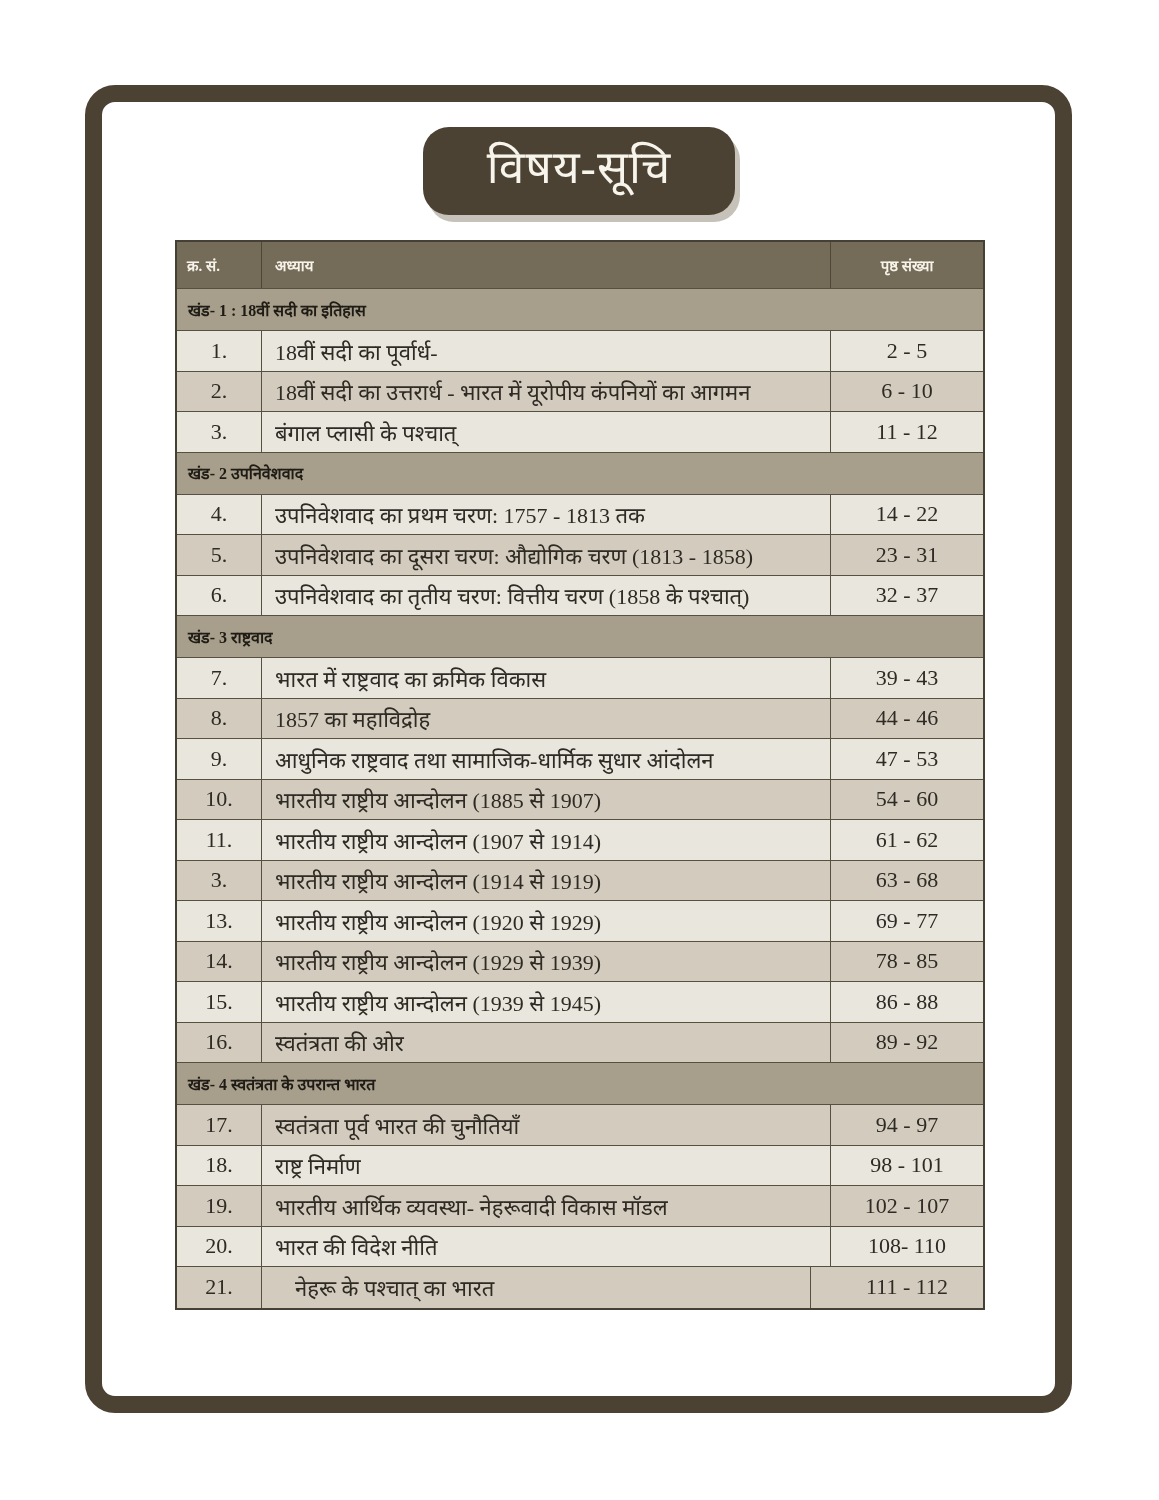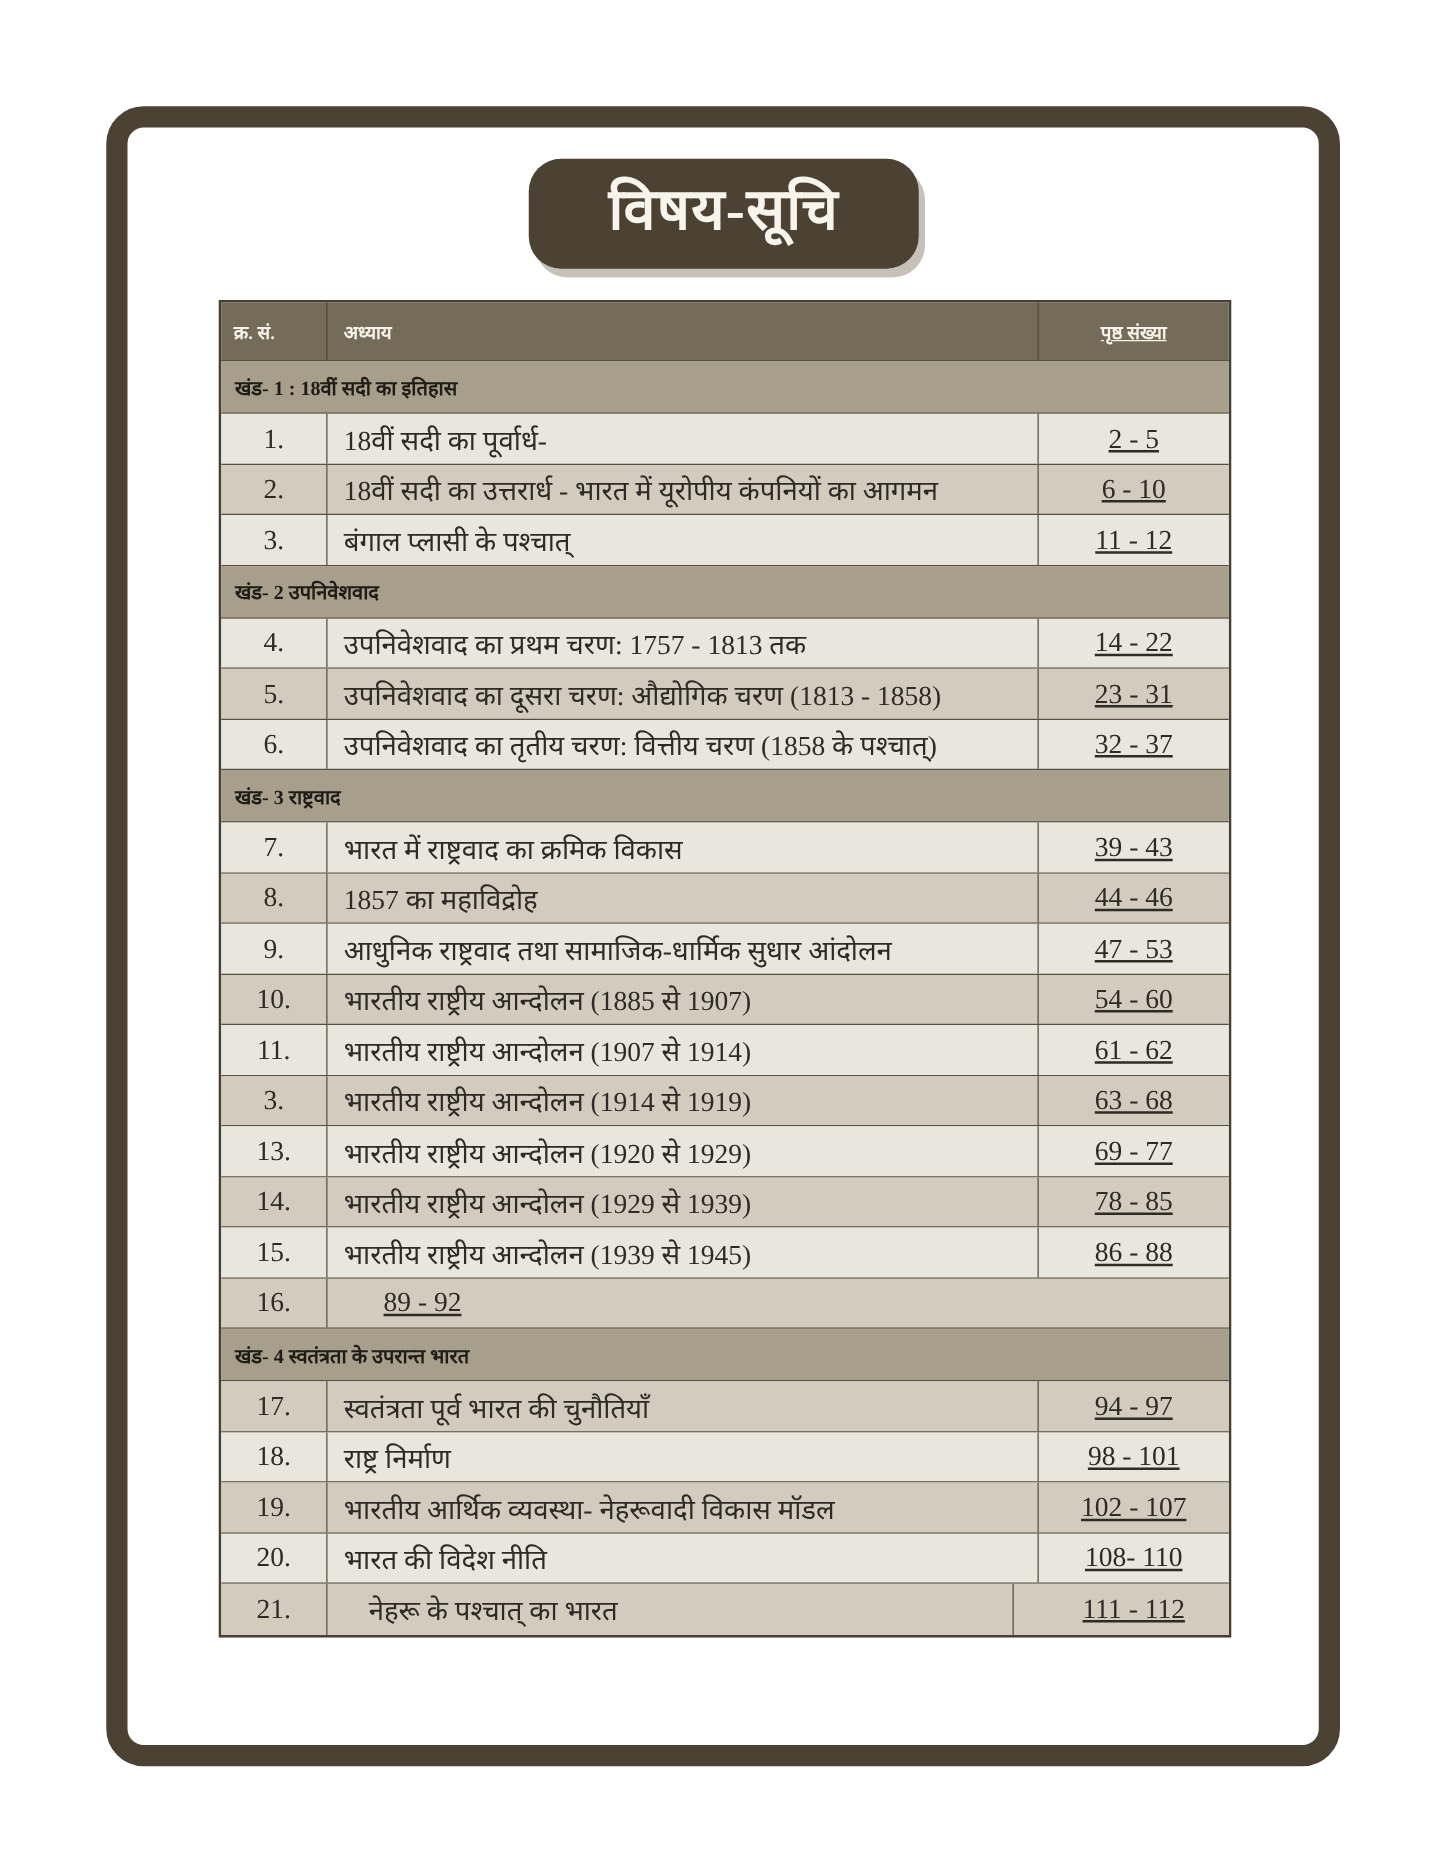--- a/index.html
+++ b/index.html
@@ -31,21 +31,21 @@
     background: #4c4233;
     border-radius: 26px;
     box-shadow: 5px 7px 0 #c6c2b9;
     display: flex;
     align-items: center;
     justify-content: center;
   }
   .title-badge .title-text {
     color: #f7f4ec;
     font-size: 46px;
-    font-weight: bold;
+    font-weight: normal;
     letter-spacing: 1px;
     line-height: 1;
     padding-bottom: 6px;
   }
   .toc-table {
     position: absolute;
     left: 175px;
     top: 240px;
     width: 806px;
     border: 2px solid #444034;
@@ -99,21 +99,20 @@
   .cell-chapter {
     flex: 1 1 auto;
     padding-left: 13px;
     border-right: 1.5px solid #55503f;
     white-space: nowrap;
   }
   .cell-pages {
     width: 152px;
     flex: 0 0 152px;
     justify-content: center;
-    text-decoration: underline;
   }
   .row-header .cell-serial { justify-content: flex-start; padding-left: 10px; }
   .row-header .cell-serial, .row-header .cell-chapter { border-right-color: #4e4738; }
 </style>
 </head>
 <body>
 
 <div class="canvas">
   <div class="frame"></div>
 
@@ -201,20 +200,21 @@
           <div class="cell cell-chapter">भारतीय राष्ट्रीय आन्दोलन (1929 से 1939)</div>
           <div class="cell cell-pages">78 - 85</div>
         </div>
         <div class="t-row row-data shade-light">
           <div class="cell cell-serial">15.</div>
           <div class="cell cell-chapter">भारतीय राष्ट्रीय आन्दोलन (1939 से 1945)</div>
           <div class="cell cell-pages">86 - 88</div>
         </div>
         <div class="t-row row-data shade-dark">
           <div class="cell cell-serial">16.</div>
+          <div class="cell cell-chapter">स्वतंत्रता की ओर</div>
           <div class="cell cell-pages">89 - 92</div>
         </div>
         <div class="t-row row-section">खंड- 4 स्वतंत्रता के उपरान्त भारत</div>
         <div class="t-row row-data shade-dark">
           <div class="cell cell-serial">17.</div>
           <div class="cell cell-chapter">स्वतंत्रता पूर्व भारत की चुनौतियाँ</div>
           <div class="cell cell-pages">94 - 97</div>
         </div>
         <div class="t-row row-data shade-light">
           <div class="cell cell-serial">18.</div>

